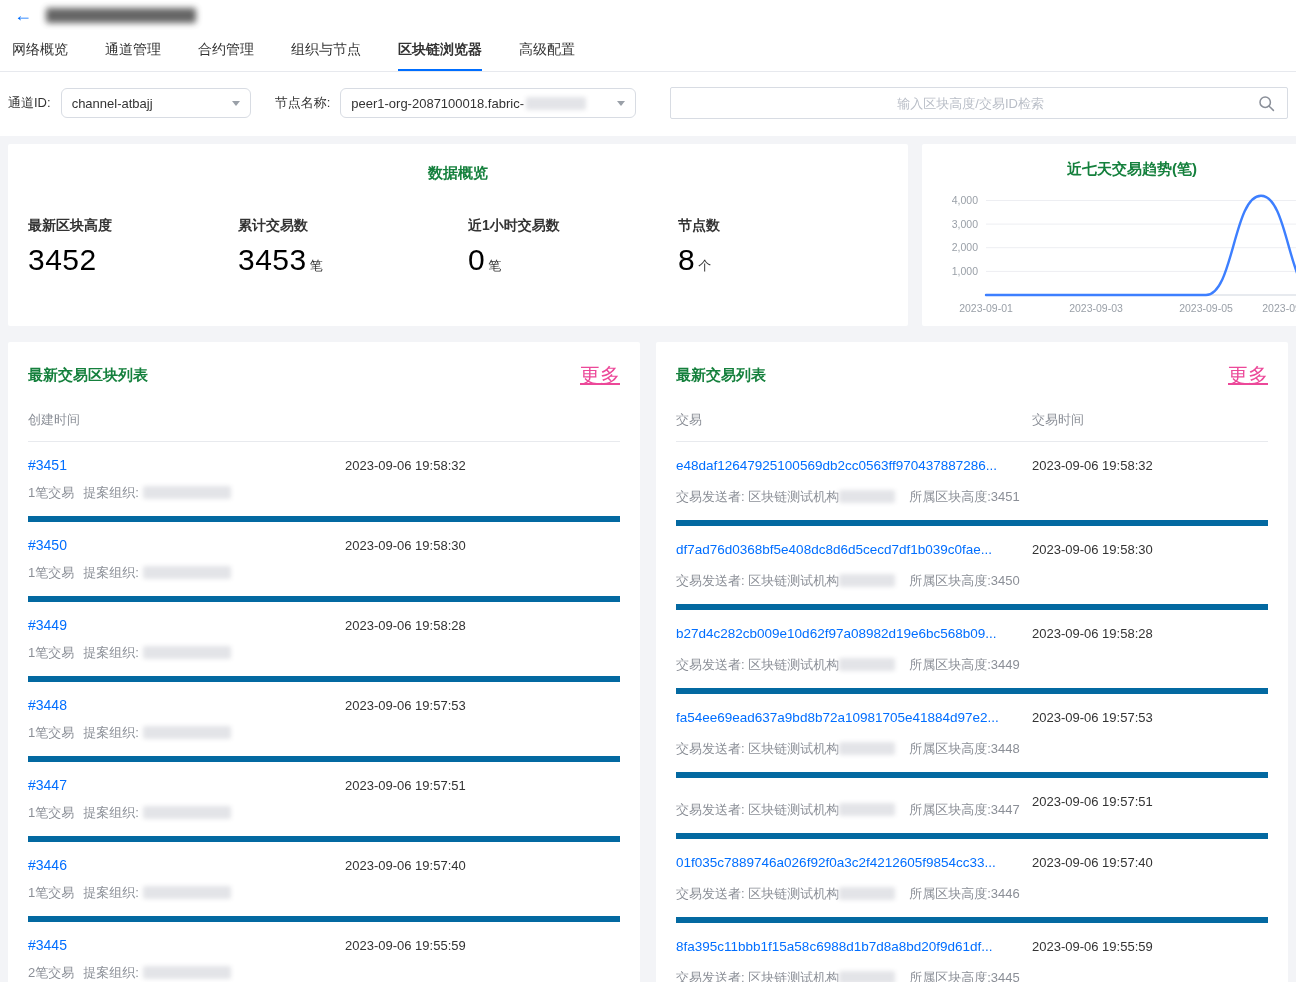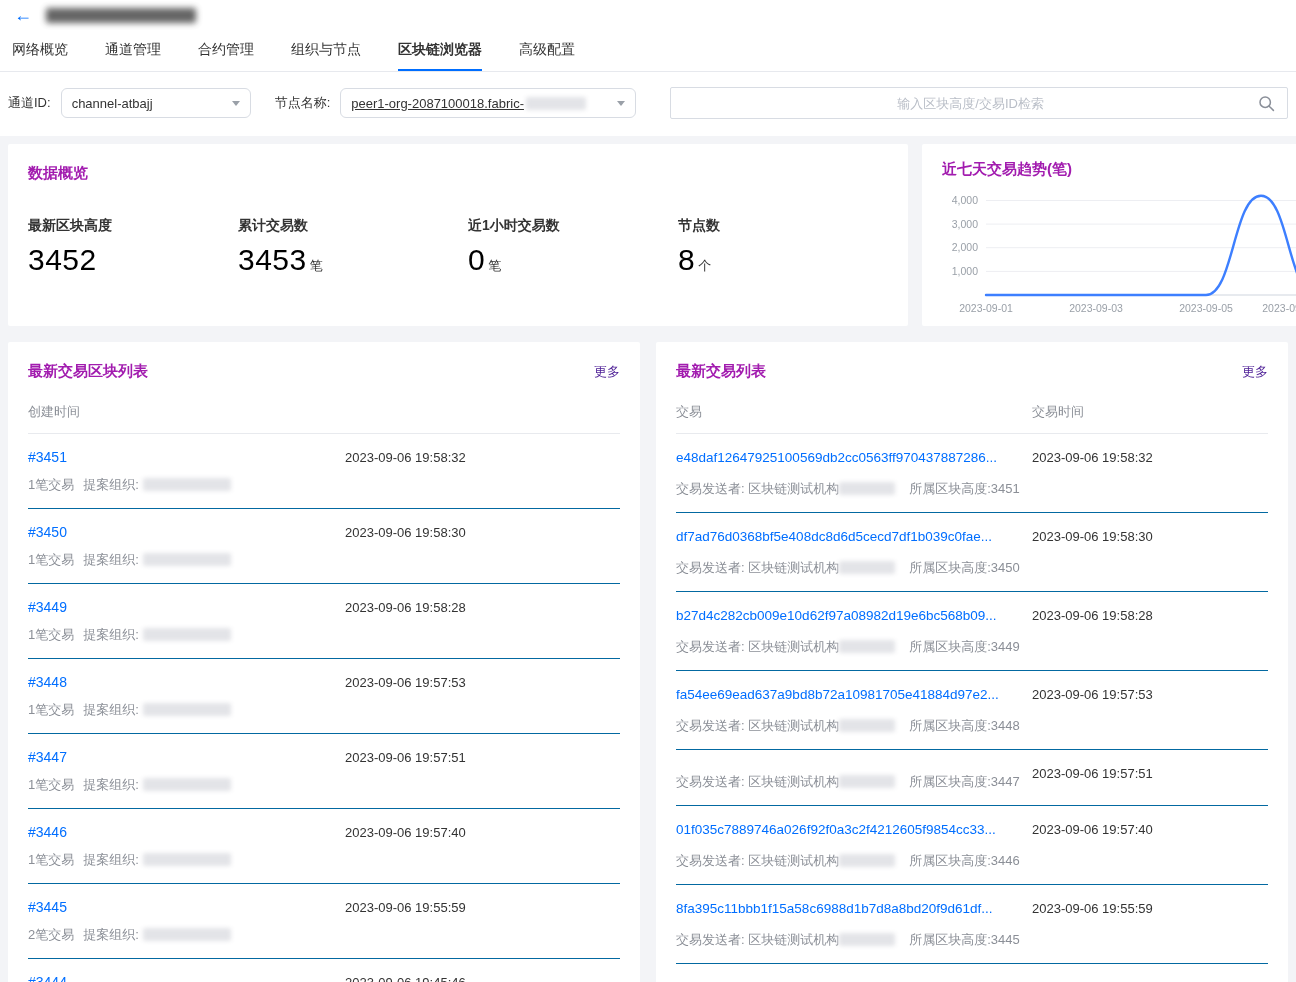--- a/index.html
+++ b/index.html
@@ -15,52 +15,52 @@
   .tabs { background:#fff; display:flex; padding:0 12px; border-bottom:1px solid #e7e9ee; }
   .tab { font-size:14px; color:#333; padding:11px 0 10px; margin-right:37px; cursor:pointer; border-bottom:2px solid transparent; white-space:nowrap; }
   .tab.active { font-weight:bold; border-bottom-color:#006eff; }
 
   
   .filterbar { background:#fff; display:flex; align-items:center; padding:15px 8px 17px; }
   .fl-label { font-size:13px; color:#333; margin-right:10px; white-space:nowrap; }
   .lbl2 { margin-left:24px; }
   .select { height:30px; border:1px solid #d8dce3; border-radius:6px; background:#fff; display:flex; align-items:center; padding:0 10px; font-size:13px; color:#333; cursor:pointer; }
   .sel-channel { width:190px; }
-  .sel-node { width:296px;text-decoration:underline; }
+  .sel-node { width:296px; }
   .caret { margin-left:auto; width:0; height:0; border-left:4px solid transparent; border-right:4px solid transparent; border-top:5px solid #9aa0a8; }
   .searchbox { flex:1; margin-left:34px; height:32px; border:1px solid #d8dce3; border-radius:2px; background:#fff; display:flex; align-items:center; padding:0 12px; }
   .searchbox input { border:none; outline:none; flex:1; font-size:13px; color:#333; font-family:inherit; background:transparent;text-align:center; }
   .searchbox input::placeholder { color:#b9bec7; }
 
   
   .content { padding:8px; }
   .row1 { display:flex; gap:14px; margin-bottom:16px; }
   .card { background:#fff; border-radius:2px; }
   .overview-card { flex:1; height:182px; padding:20px; }
   .chart-card { width:420px; height:182px; padding:16px 20px 6px; }
-  .card-title { font-size:15px; font-weight:bold; color:#a21caf; }
+  .card-title { font-size:15px; font-weight:bold; color:#15803d;text-align:center; }
   .stats { display:flex; margin-top:34px; }
   .stat { width:210px; }
   .stat:nth-child(2) { width:230px; }
   .stat-label { font-size:14px; font-weight:bold; color:#333; }
   .stat-value { margin-top:8px; font-size:30px; color:#000; font-weight:500; letter-spacing:.5px; }
   .stat-unit { font-size:13px; color:#333; font-weight:normal; margin-left:3px; letter-spacing:0; }
 
   #trend-chart { margin-top:6px; display:block; }
   #trend-chart text { font-size:10.5px; fill:#9aa0a8; }
 
   .row2 { display:flex; gap:16px; }
   .panel { flex:1; padding:20px; height:760px; }
   .panel-head { display:flex; justify-content:space-between; align-items:center; }
-  .more { color:#4c1d95; font-size:13px; cursor:pointer; }
+  .more { color:#ec4899; font-size:20px; cursor:pointer;text-decoration:underline; }
   .cols { display:flex; margin-top:22px; border-bottom:1px solid #e8eaee; padding-bottom:12px; }
   .col-h { font-size:13px; color:#8b8f97; }
   .blocks .c1 { width:317px; }
   .txs .c1 { width:356px; }
-  .list-row { display:flex; padding:14px 0 15px; border-bottom:1px solid #0369a1; }
+  .list-row { display:flex; padding:14px 0 15px; border-bottom:6px solid #0369a1; }
   .link { color:#006eff; font-size:14px; line-height:19px; cursor:pointer; display:inline-block; }
   .hash-link { font-size:13.5px; width:340px; overflow:hidden; white-space:nowrap; }
   .sub { margin-top:9px; font-size:13px; color:#8b8f97; line-height:17px; display:flex; align-items:center; white-space:nowrap; }
   .time { font-size:13px; color:#333; line-height:19px; }
   .blur-chip { display:inline-block; height:13px; background:#e3e4e8; filter:blur(2px); border-radius:2px; }
   .w56 { width:56px; } .w60 { width:60px; margin-left:2px; } .w88 { width:88px; margin-left:4px; }
   .gap8 { display:inline-block; width:9px; } .gap14 { display:inline-block; width:14px; }
 </style>
 </head>
 <body>

